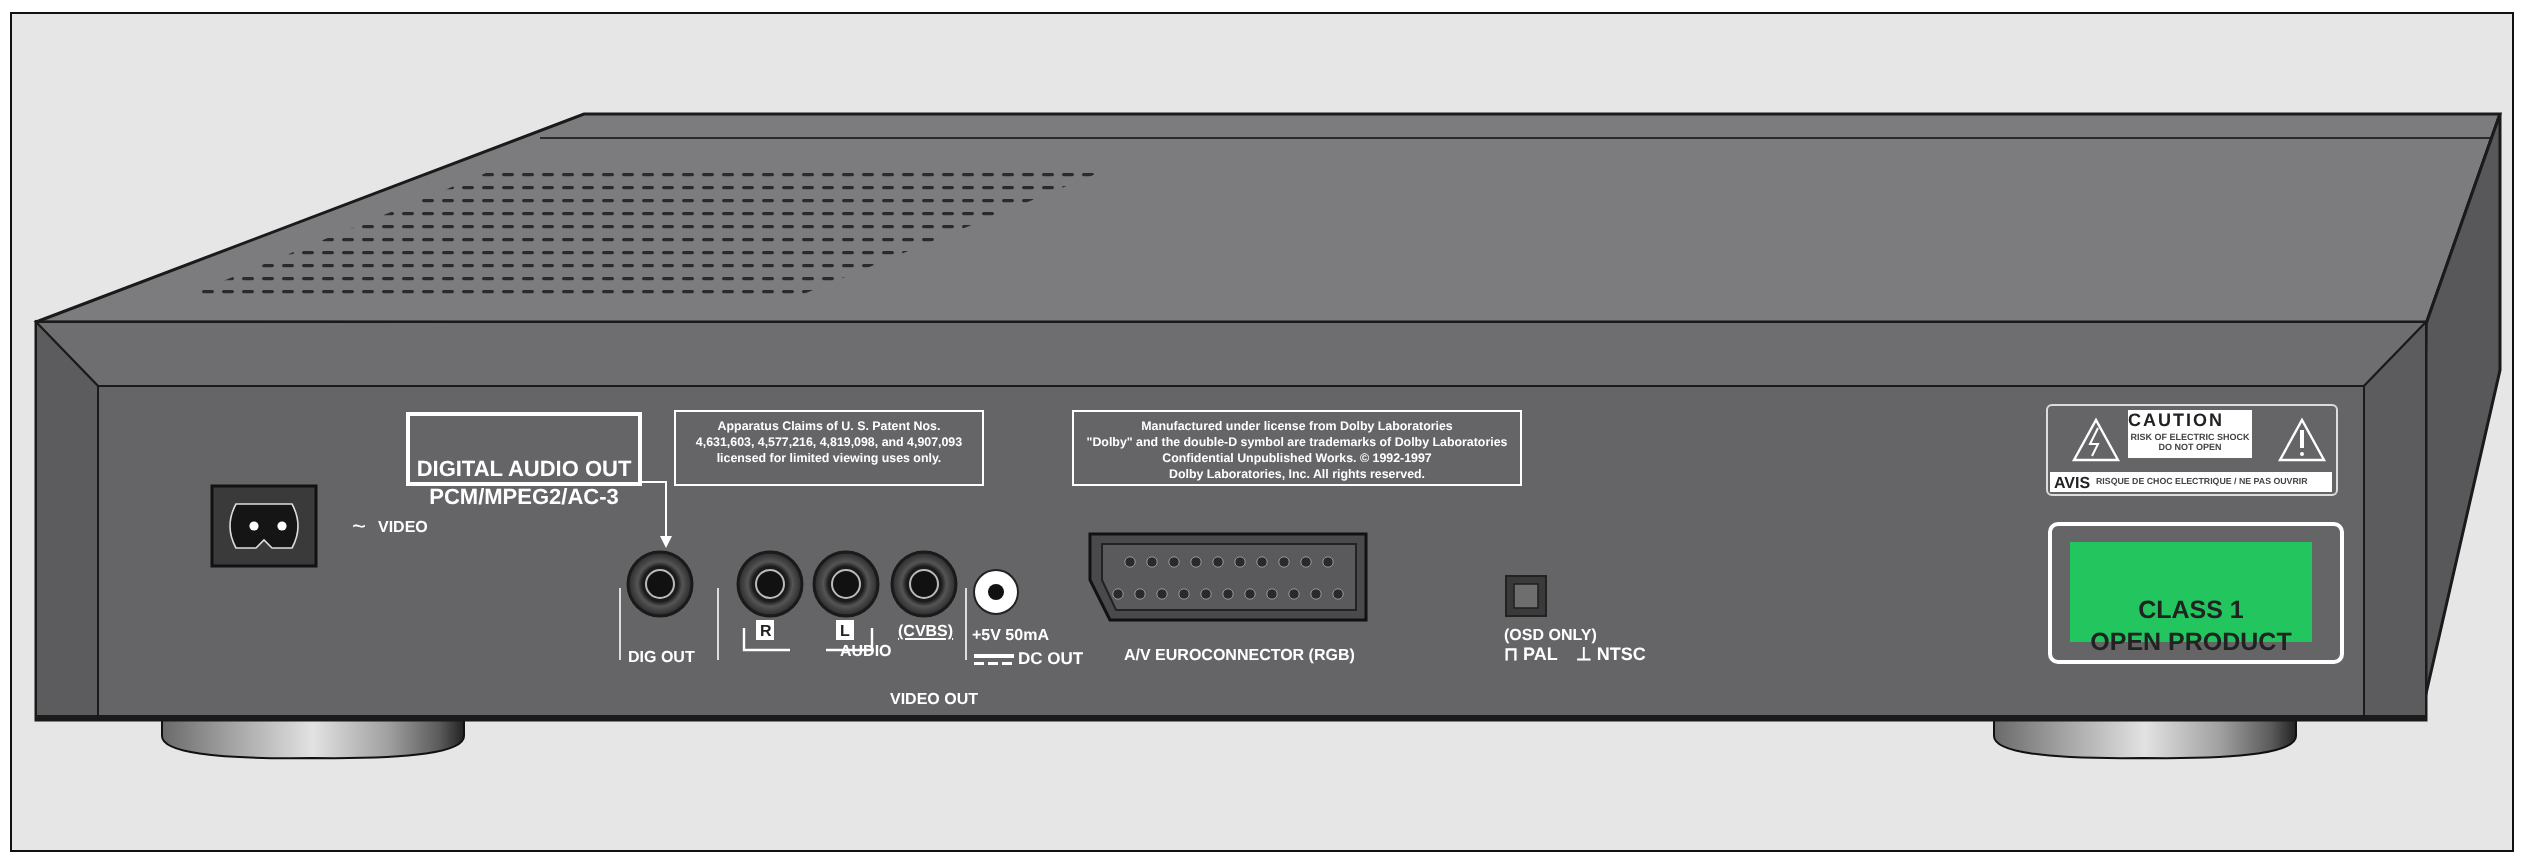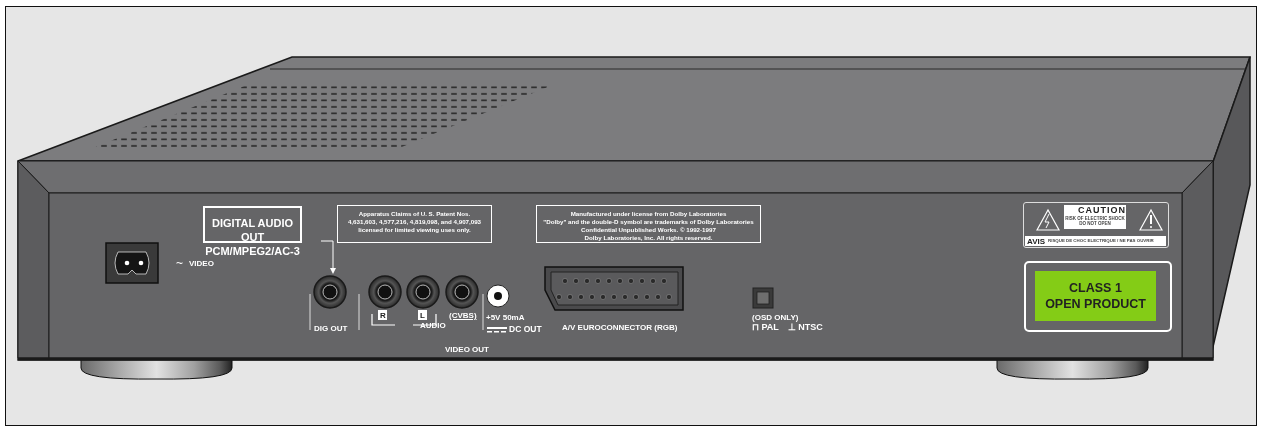--- a/index.html
+++ b/index.html
@@ -2,26 +2,26 @@
 <html><head>
 <meta charset="utf-8">
 <style>
   html,body{margin:0;padding:0;background:#ffffff;}
   body{width:1265px;height:434px;position:relative;overflow:hidden;font-family:"Liberation Sans",sans-serif;}
   #frame{position:absolute;left:5px;top:6px;width:1252px;height:420px;background:#e6e6e6;border:1.5px solid #111;box-sizing:border-box;}
   svg#device{position:absolute;left:0;top:0;}
   .lbl{position:absolute;color:#fff;font-family:"Liberation Sans",sans-serif;font-weight:bold;white-space:nowrap;}
   .box{position:absolute;border:2px solid #fff;box-sizing:border-box;color:#fff;text-align:center;font-weight:bold;}
   .small{font-size:6.2px;line-height:8px;}
-  #dig-audio-box{left:203px;top:206px;width:99px;height:37px;font-size:11px;line-height:14px;padding-top:8px;}
+  #dig-audio-box{left:203px;top:206px;width:118px;height:37px;font-size:11px;line-height:14px;padding-top:20px;}
   #patent-box{left:337px;top:205px;width:155px;height:38px;border-width:1px;padding-top:4px;}
   #dolby-box{left:536px;top:205px;width:225px;height:38px;border-width:1px;padding-top:4px;}
   #caution-label{position:absolute;left:1023px;top:202px;width:146px;height:46px;border:1.5px solid #ddd;border-radius:3px;box-sizing:border-box;}
   #laser-outer{position:absolute;left:1024px;top:261px;width:148px;height:71px;border:2px solid #fff;border-radius:5px;box-sizing:border-box;}
-  #laser-inner{position:absolute;left:1035px;top:271px;width:121px;height:50px;background:#84cc16;color:#222;font-weight:bold;font-size:12.5px;line-height:16px;text-align:center;box-sizing:border-box;padding-top:9px;}
+  #laser-inner{position:absolute;left:1035px;top:271px;width:121px;height:50px;background:#22c55e;color:#222;font-weight:bold;font-size:12.5px;line-height:16px;text-align:center;box-sizing:border-box;padding-top:26px;}
 </style>
 </head>
 <body>
 
 <div id="frame"></div>
 
 <svg id="device" width="1265" height="434" viewBox="0 0 1265 434">
   <defs>
     <linearGradient id="footGrad" x1="0" x2="1" y1="0" y2="0">
       <stop offset="0" stop-color="#6a6a6a"></stop>
@@ -186,21 +186,21 @@
 <span class="lbl" style="left:509px;top:324px;font-size:8.5px;">DC OUT</span>
 
 <span class="lbl" style="left:562px;top:323px;font-size:8px;">A/V EUROCONNECTOR (RGB)</span>
 
 <span class="lbl" style="left:752px;top:313px;font-size:8px;">(OSD ONLY)</span>
 <span class="lbl" style="left:752px;top:322px;font-size:9px;">⊓ <span>PAL</span></span>
 <span class="lbl" style="left:788px;top:322px;font-size:9px;">⊥ <span>NTSC</span></span>
 
 <div id="caution-label">
   <div style="position:absolute;left:40px;top:2px;width:62px;height:24px;background:#fff;"></div>
-  <div style="position:absolute;left:40px;top:2px;width:62px;text-align:right;font-size:9px;font-weight:bold;color:#222;letter-spacing:1px;">CAUTION</div>
+  <div style="position:absolute;left:40px;top:2px;width:62px;text-align:left;font-size:9px;font-weight:bold;color:#222;letter-spacing:1px;">CAUTION</div>
   <div style="position:absolute;left:40px;top:13px;width:62px;text-align:center;font-size:4.5px;font-weight:bold;color:#444;line-height:5px;">
     <div>RISK OF ELECTRIC SHOCK</div>
     <div>DO NOT OPEN</div>
   </div>
   <div style="position:absolute;left:1px;top:33px;width:141px;height:10px;background:#fff;"></div>
   <div style="position:absolute;left:3px;top:34px;font-size:8px;font-weight:bold;color:#222;text-align:center;">AVIS</div>
   <div style="position:absolute;left:24px;top:35px;font-size:4.4px;font-weight:bold;color:#444;white-space:nowrap;">RISQUE DE CHOC ELECTRIQUE / NE PAS OUVRIR</div>
 </div>
 
 <div id="laser-outer"></div>

